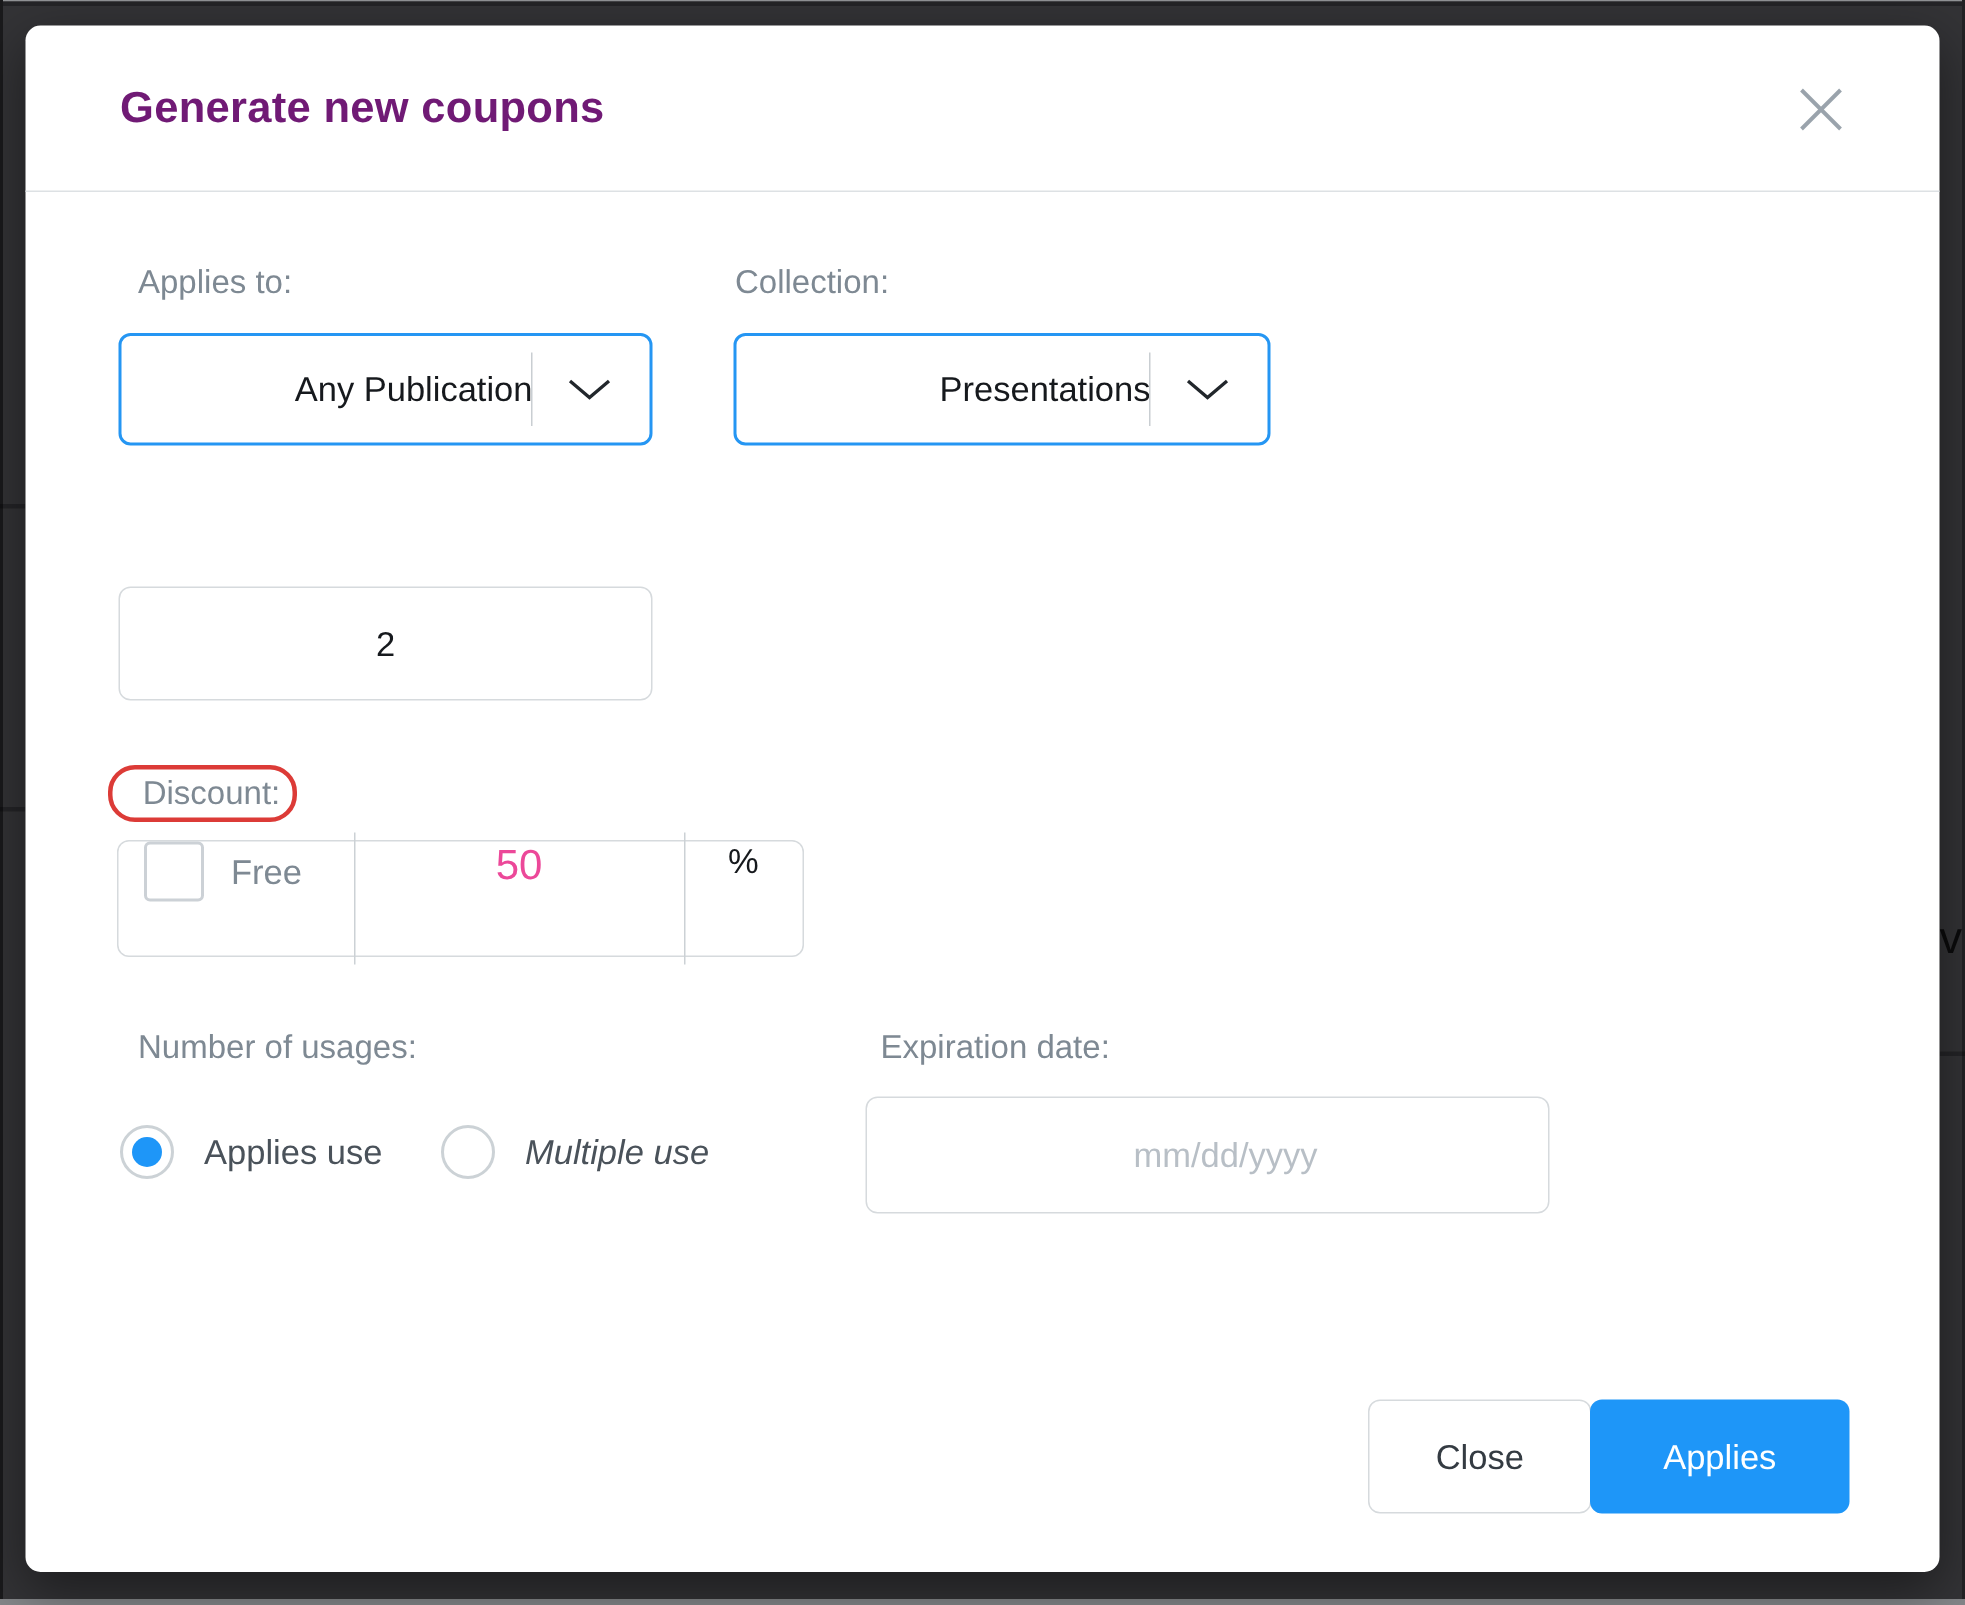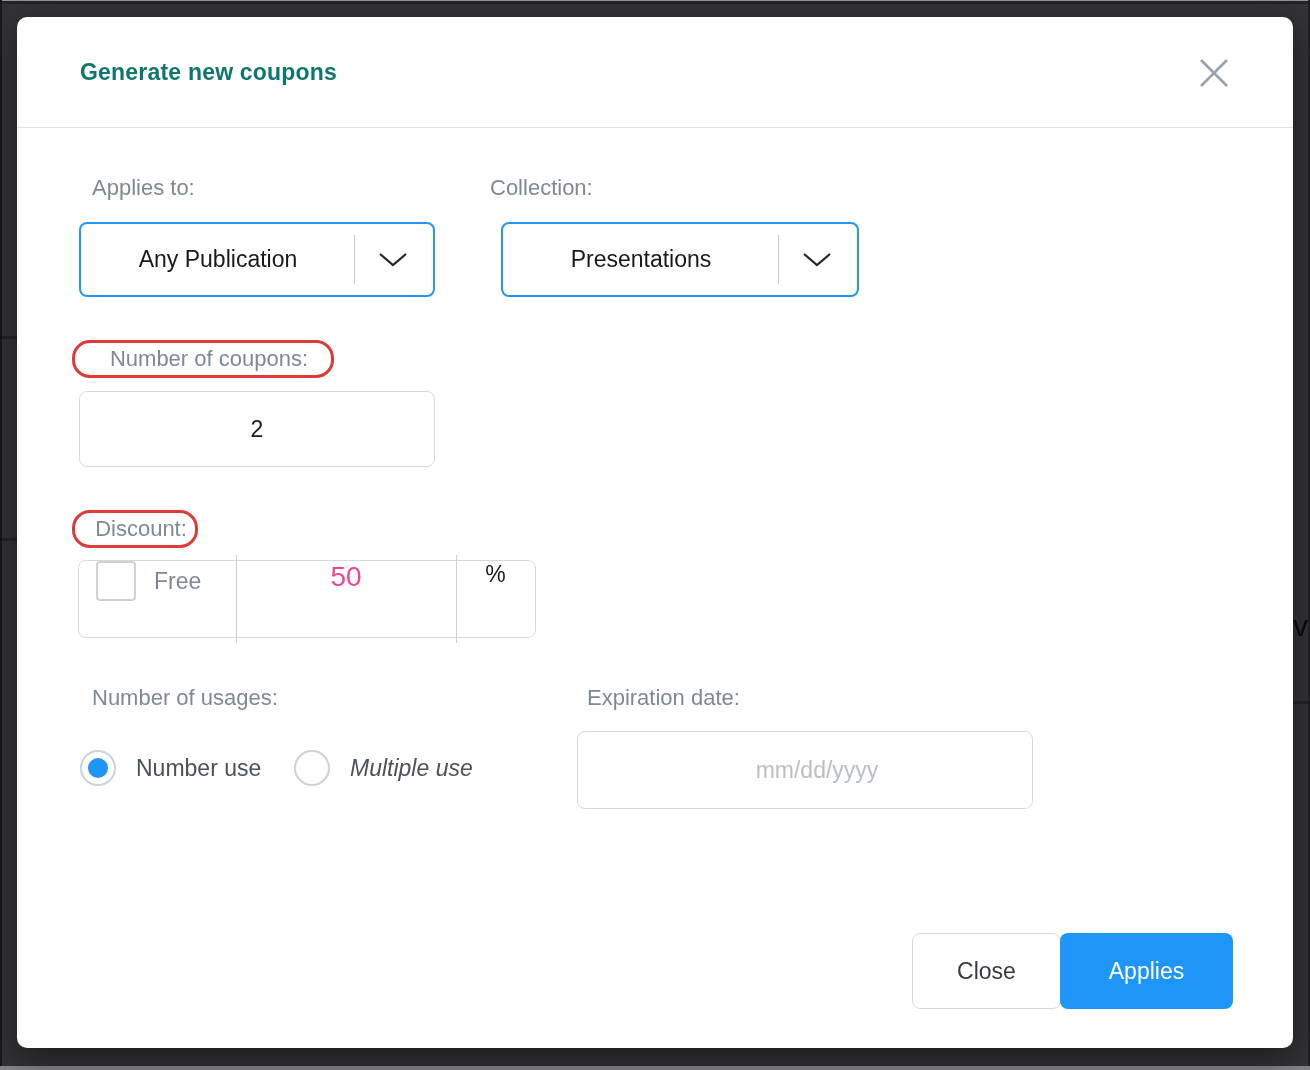--- a/index.html
+++ b/index.html
@@ -28,21 +28,21 @@
   }
 
   
   .modal {
     position:absolute; left:17px; top:17px; width:1276px; height:1031px;
     background:#ffffff; border-radius:10px;
     box-shadow:0 12px 36px rgba(0,0,0,0.45);
   }
   .modal-title {
     position:absolute; left:63px; top:40px; height:30px; line-height:30px;
-    font-size:23px; font-weight:600; color:#0f766e; letter-spacing:0.2px;
+    font-size:29px; font-weight:600; color:#701a75; letter-spacing:0.2px;
   }
   .close-btn {
     position:absolute; left:1177px; top:36px; width:40px; height:40px;
     display:flex; align-items:center; justify-content:center; cursor:pointer;
   }
   .header-divider {
     position:absolute; left:0; top:110px; width:100%; height:1px; background:#dde1e4;
   }
 
   .field-label {
@@ -57,21 +57,21 @@
   }
   .annotation .field-label { position:static; height:auto; line-height:normal; }
 
   
   .select-box {
     position:absolute; top:205px; height:75px; background:#fff;
     border:2px solid #2596f3; border-radius:8px;
     display:flex; align-items:center; cursor:pointer;
   }
   .select-value {
-    flex:1; text-align:center; font-size:23px; color:#16191d;
+    flex:1; text-align:right; font-size:23px; color:#16191d;
     padding-right:78px;
   }
   .select-divider {
     position:absolute; right:78px; top:11px; bottom:11px; width:1px; background:#c9ced2;
   }
   .select-chevron {
     position:absolute; right:23px; top:50%; transform:translateY(-50%);
     width:34px; height:18px; display:flex; align-items:center; justify-content:center;
   }
 
@@ -168,33 +168,30 @@
   <div class="select-box" style="left:62px; width:356px;">
     <div class="select-value">Any Publication</div>
     <div class="select-divider"></div>
     <div class="select-chevron">
       <svg width="32" height="16" viewBox="0 0 32 16">
         <polyline points="3,2 16,13 29,2" fill="none" stroke="#22272c" stroke-width="2.2"></polyline>
       </svg>
     </div>
   </div>
 
-  <div class="select-box" style="left:484px; width:358px;">
+  <div class="select-box" style="left:472px; width:358px;">
     <div class="select-value">Presentations</div>
     <div class="select-divider"></div>
     <div class="select-chevron">
       <svg width="32" height="16" viewBox="0 0 32 16">
         <polyline points="3,2 16,13 29,2" fill="none" stroke="#22272c" stroke-width="2.2"></polyline>
       </svg>
     </div>
   </div>
 
-  <div class="annotation" style="left:55px; top:323px; width:262px; height:38px;">
-    <div class="field-label">Number of coupons:</div>
-  </div>
   <input class="text-input" style="left: 62px; top: 374px; width: 356px; height: 76px;" value="2">
 
   <div class="annotation" style="left:55px; top:493px; width:126px; height:38px;">
     <div class="field-label">Discount:</div>
   </div>
   <div class="discount-box">
     <div class="discount-sec free-sec">
       <div class="checkbox"></div>
       <div class="free-label">Free</div>
     </div>
@@ -204,21 +201,21 @@
     </div>
     <div class="discount-divider dd2"></div>
     <div class="discount-sec unit-sec">
       <div class="discount-unit">%</div>
     </div>
   </div>
 
   <div class="field-label" style="left:63px; top:667px;">Number of usages:</div>
 
   <div class="radio checked" style="left:63px;"></div>
-  <div class="radio-label" style="left:119px;">Number use</div>
+  <div class="radio-label" style="left:119px;">Applies use</div>
 
   <div class="radio" style="left:277px;"></div>
   <div class="radio-label" style="left:333px;font-style:italic;">Multiple use</div>
 
   <div class="field-label" style="left:558px; top:667px;">Expiration date:</div>
   <input class="text-input" style="left: 560px; top: 714px; width: 456px; height: 78px; padding-left: 24px;" placeholder="mm/dd/yyyy">
 
   <div class="btn btn-close">Close</div>
   <div class="btn btn-generate">Applies</div>
 

